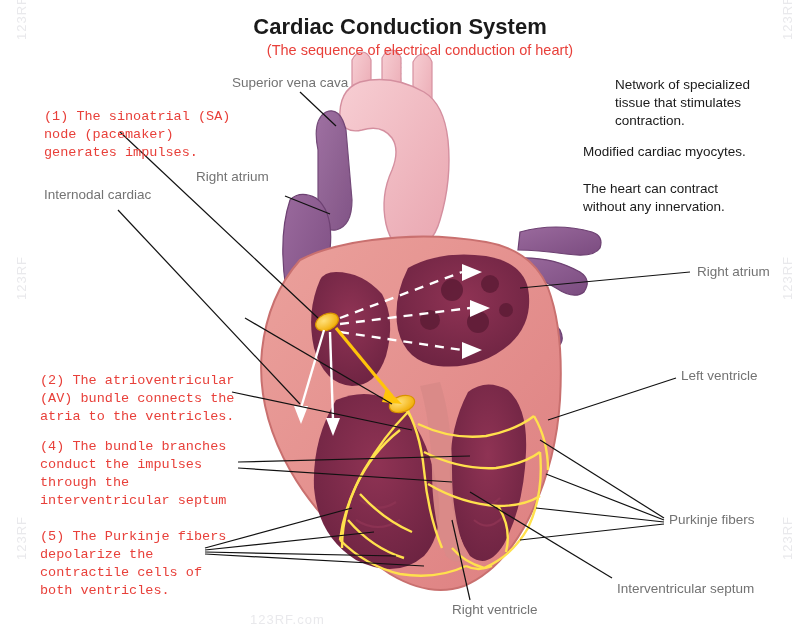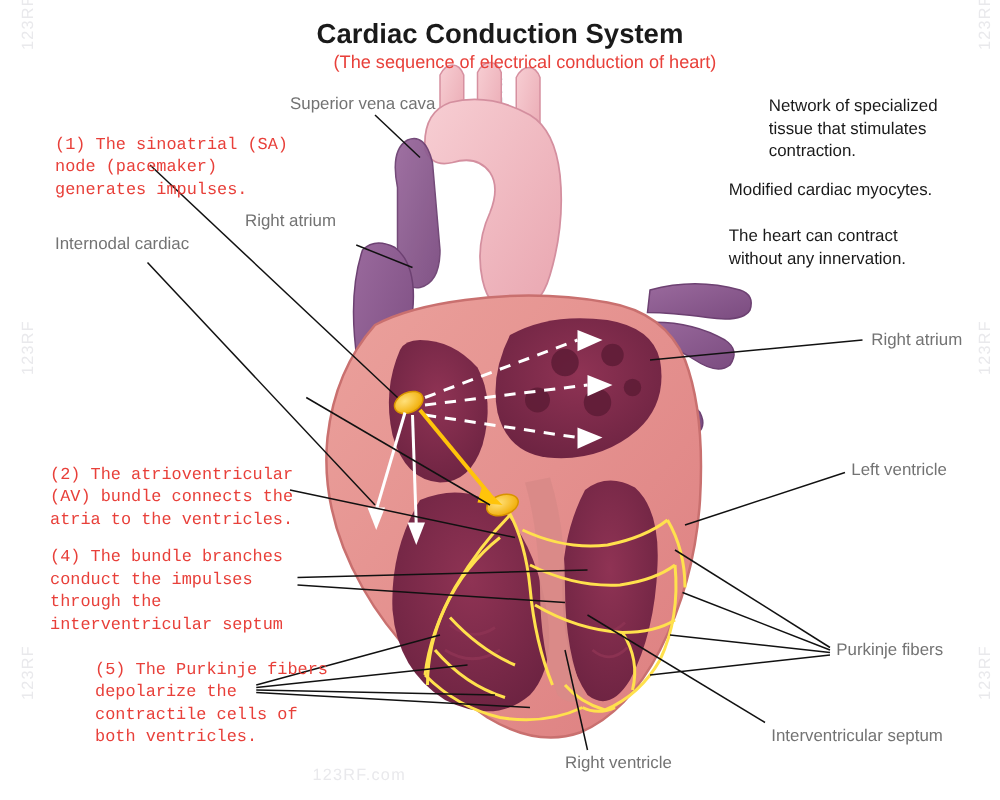--- a/index.html
+++ b/index.html
@@ -269,15 +269,15 @@
   <div class="lbl" style="left:44px; top:186px; width:110px;">Internodal cardiac</div>
   <div class="lbl" style="left:697px; top:263px;">Right atrium</div>
   <div class="lbl" style="left:681px; top:367px;">Left ventricle</div>
   <div class="lbl" style="left:669px; top:511px;">Purkinje fibers</div>
   <div class="lbl" style="left:617px; top:580px;">Interventricular septum</div>
   <div class="lbl" style="left:452px; top:601px;">Right ventricle</div>
 
   <div class="lbl red" style="left:44px; top:108px; width:210px;">(1) The sinoatrial (SA) node (pacemaker) generates impulses.</div>
   <div class="lbl red" style="left:40px; top:372px; width:205px;">(2) The atrioventricular (AV) bundle connects the atria to the ventricles.</div>
   <div class="lbl red" style="left:40px; top:438px; width:215px;">(4) The bundle branches conduct the impulses through the interventricular septum</div>
-  <div class="lbl red" style="left:40px; top:528px; width:200px;margin-left:36px;">(5) The Purkinje fibers depolarize the contractile cells of both ventricles.</div>
+  <div class="lbl red" style="left:40px; top:528px; width:200px;">(5) The Purkinje fibers depolarize the contractile cells of both ventricles.</div>
 
 </div>
 
 </body></html>

